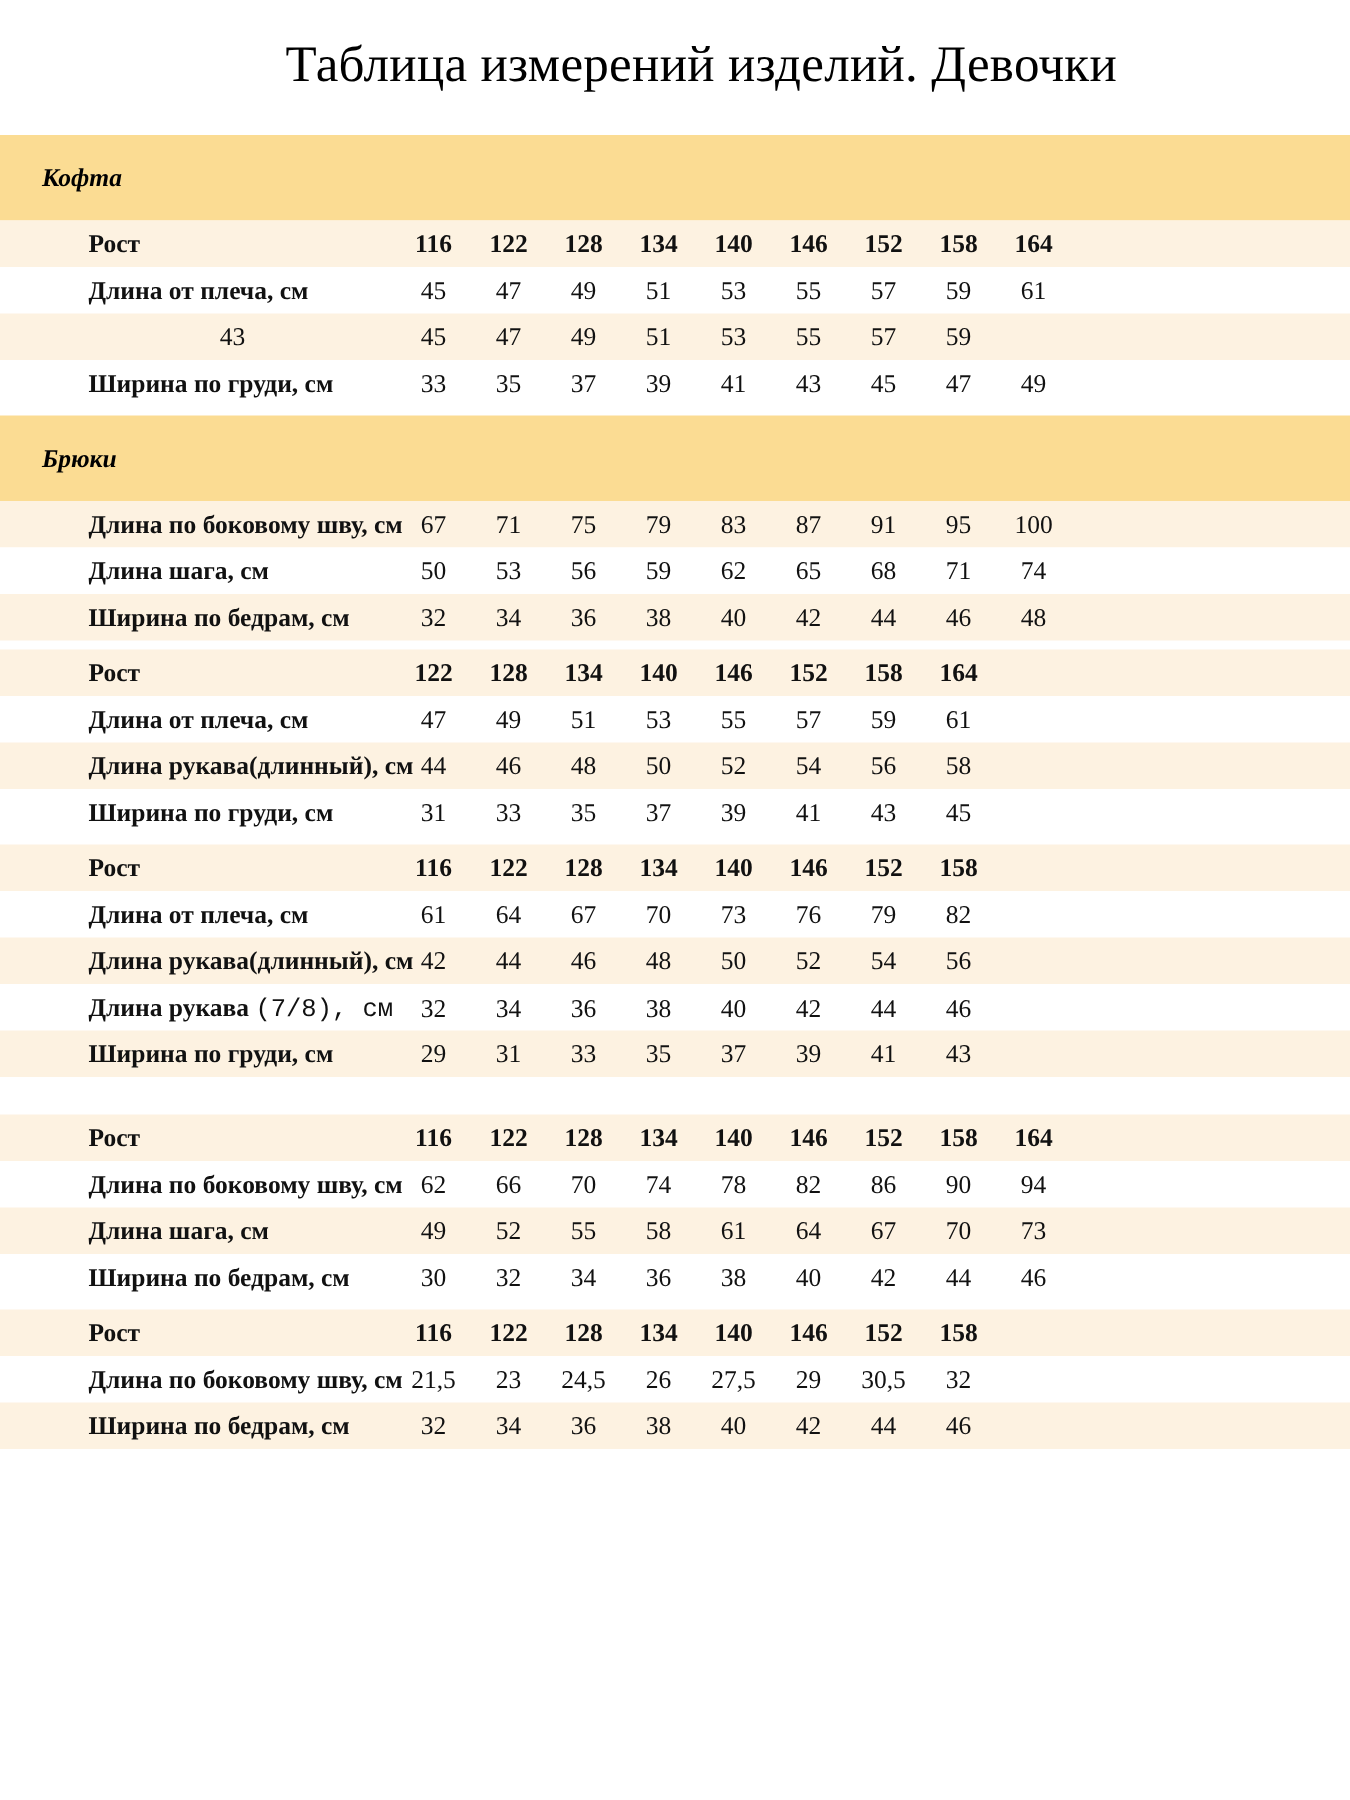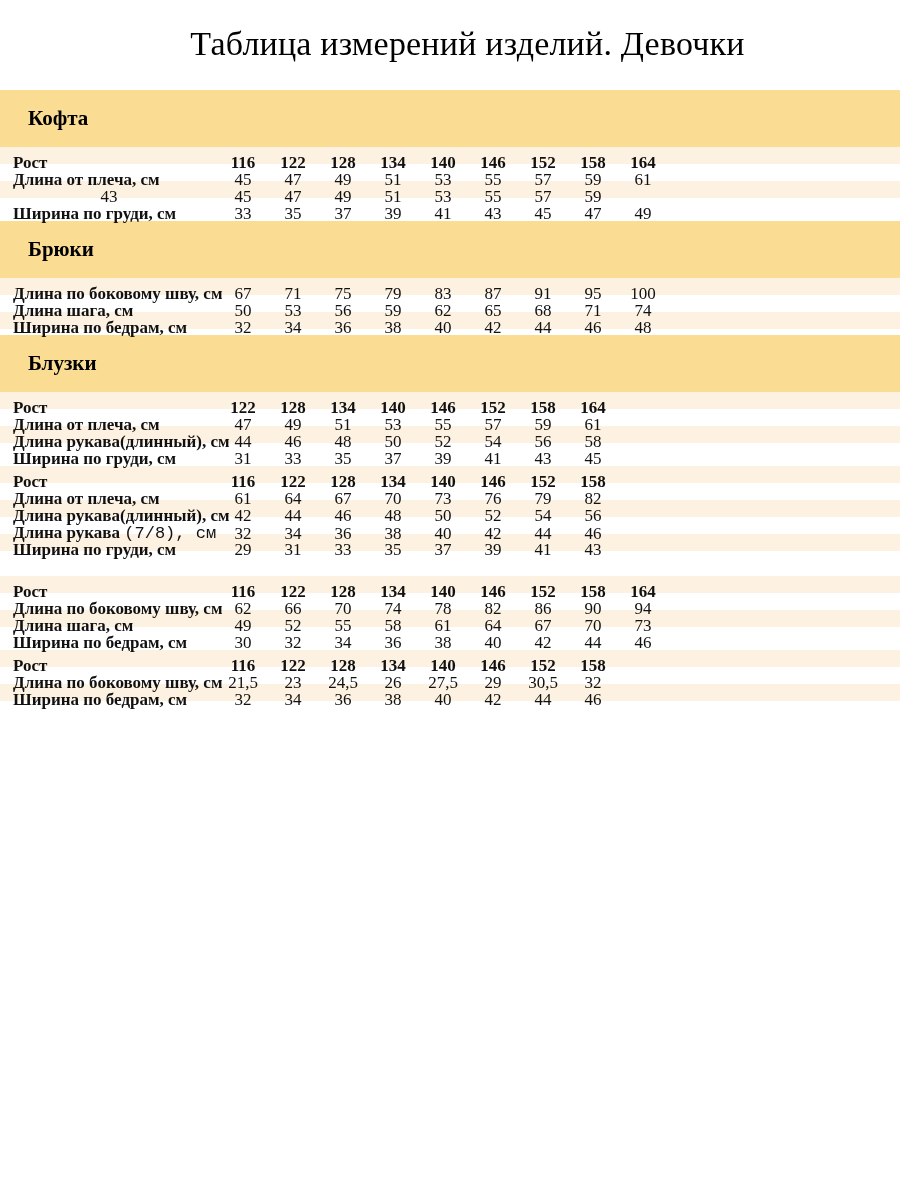--- a/index.html
+++ b/index.html
@@ -28,32 +28,34 @@
   .section.big-gap{margin-top:25px;}
 
   .band{
     height:57px;
     background:var(--band);
     display:flex;
     align-items:center;
     padding-left:28px;
   }
   .band .band-title{
-    font-size:21px;
+    font-size:17px;
     font-weight:700;
     color:#000;
+    font-style:italic;
   }
 
   .tbl{width:900px;}
   .row{
     display:grid;
     grid-template-columns:218px repeat(9,50px) 1fr;
     align-items:center;
-    height:17px;
+    height:31px;
     background:#fff;
+    padding-left:46px;
   }
   .row.cream{background:var(--stripe);}
   .cell{font-size:17px;line-height:31px;white-space:nowrap;}
   .cell.label{
     padding-left:13px;
     font-weight:700;
   }
   .cell.label .light{font-weight:400;font-family:Liberation Mono, monospace;}
   .cell.num{text-align:center;font-weight:400;}
   .cell.num.size{font-weight:700;}
@@ -162,23 +164,20 @@
           <div class="cell num">40</div>
           <div class="cell num">42</div>
           <div class="cell num">44</div>
           <div class="cell num">46</div>
           <div class="cell num">48</div>
           <div class="cell fill"></div>
         </div>
       </div>
     </section>
     <section class="section">
-      <div class="band">
-        <span class="band-title">Блузки</span>
-      </div>
       <div class="tbl">
         <div class="row cream">
           <div class="cell label">Рост</div>
           <div class="cell num size">122</div>
           <div class="cell num size">128</div>
           <div class="cell num size">134</div>
           <div class="cell num size">140</div>
           <div class="cell num size">146</div>
           <div class="cell num size">152</div>
           <div class="cell num size">158</div>

